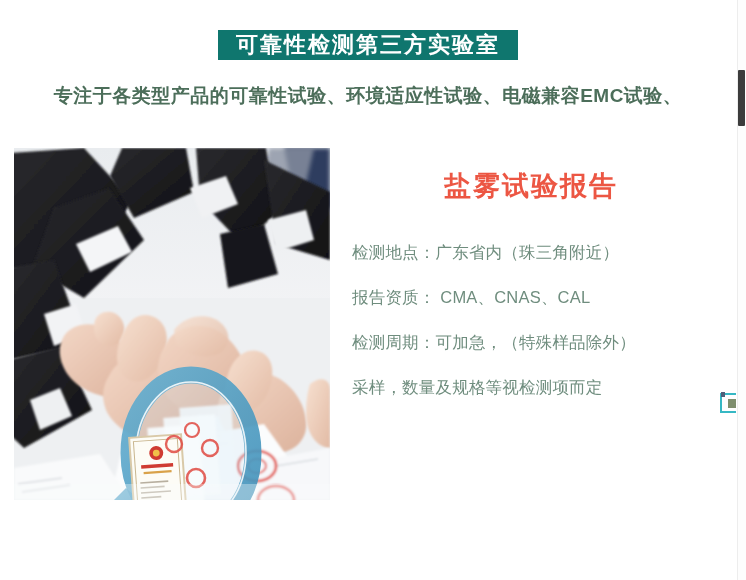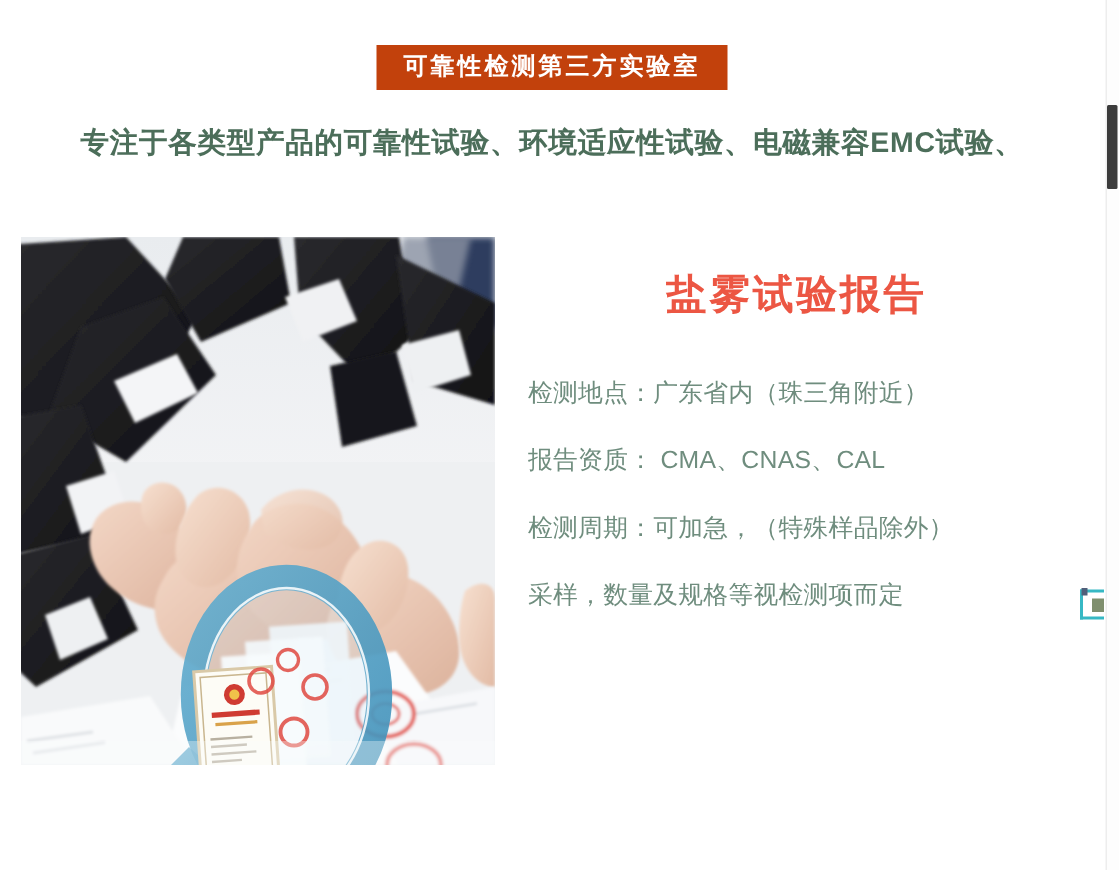--- a/index.html
+++ b/index.html
@@ -26,23 +26,23 @@
   
   .banner-wrap {
     position: absolute;
     left: 0;
     top: 30px;
     width: 736px;
     text-align: center;
   }
   .banner {
     display: inline-block;
-    background: #c2410c;
+    background: #0f766e;
     color: #ffffff;
-    font-size: 16px;
+    font-size: 22px;
     font-weight: bold;
     letter-spacing: 2px;
     line-height: 30px;
     height: 30px;
     padding: 0 18px;
     white-space: nowrap;
   }
 
   
   .subtitle {
@@ -56,21 +56,21 @@
     font-weight: bold;
     letter-spacing: 0.5px;
     line-height: 27px;
   }
   .subtitle .sub-line { display: block; }
 
   
   .content {
     position: absolute;
     left: 0;
-    top: 158px;
+    top: 148px;
     width: 648px;
     height: 355px;
   }
 
   
   .photo {
     position: absolute;
     left: 14px;
     top: 0;
     width: 316px;

